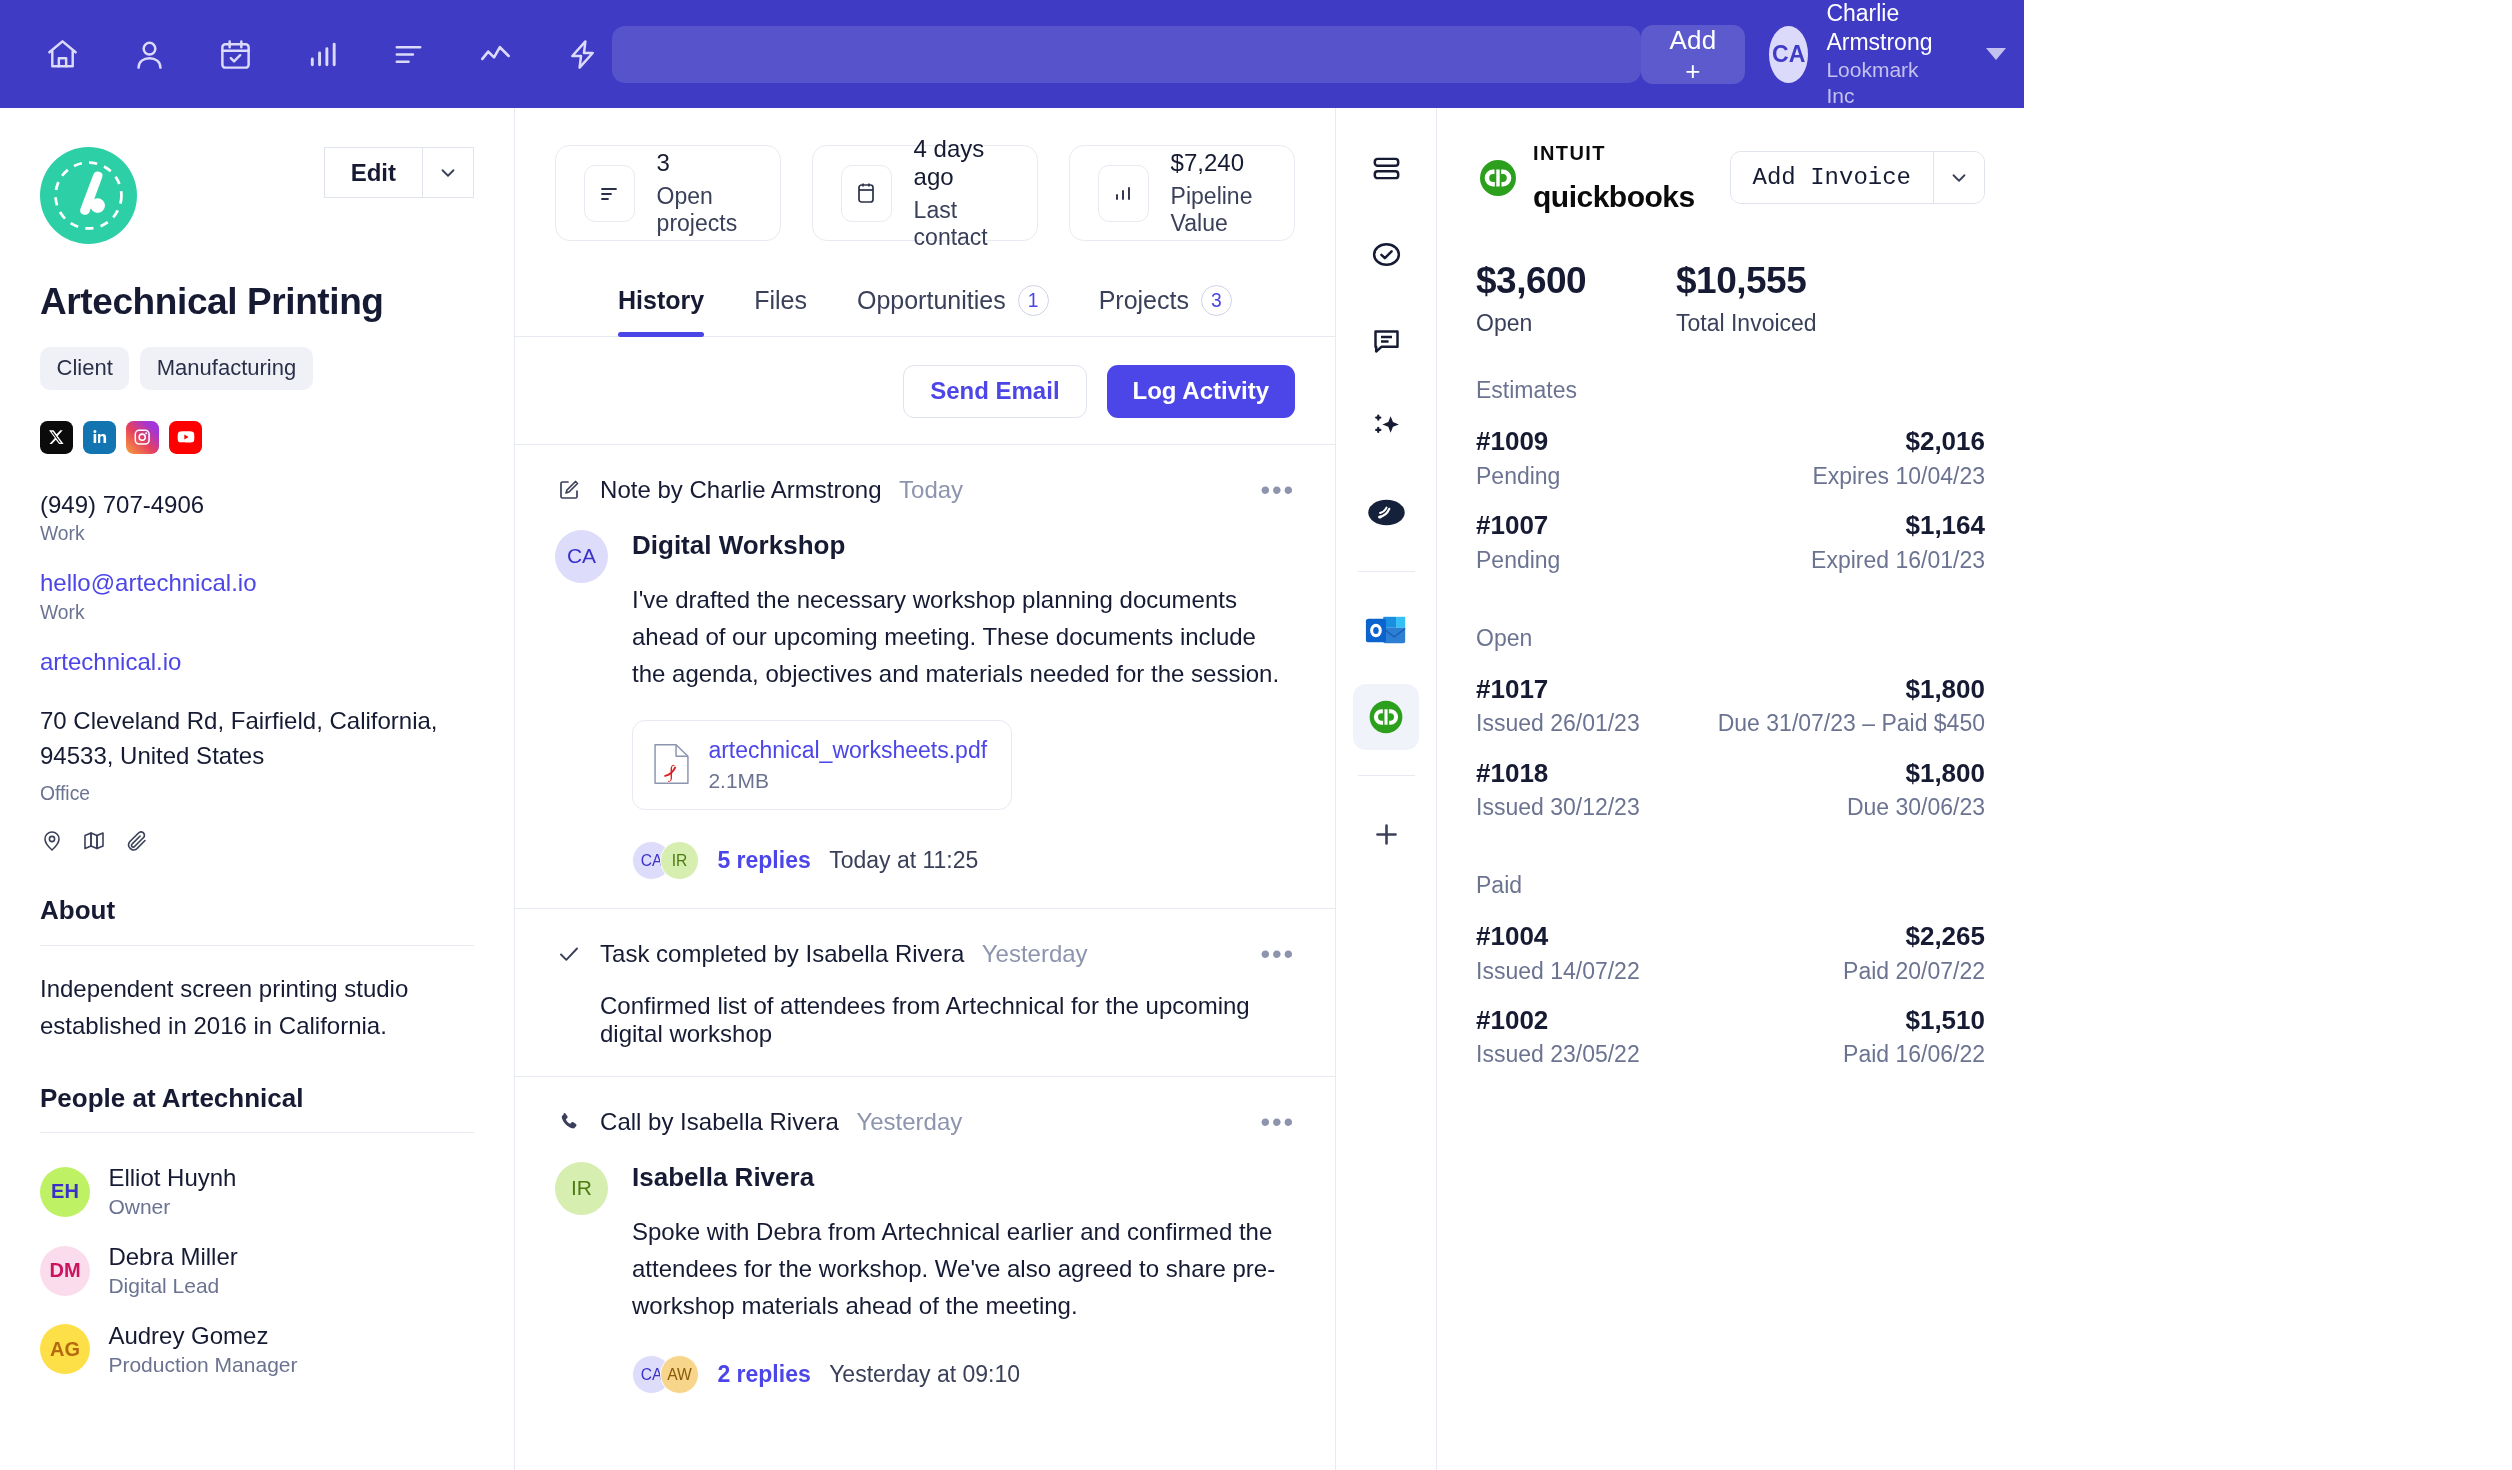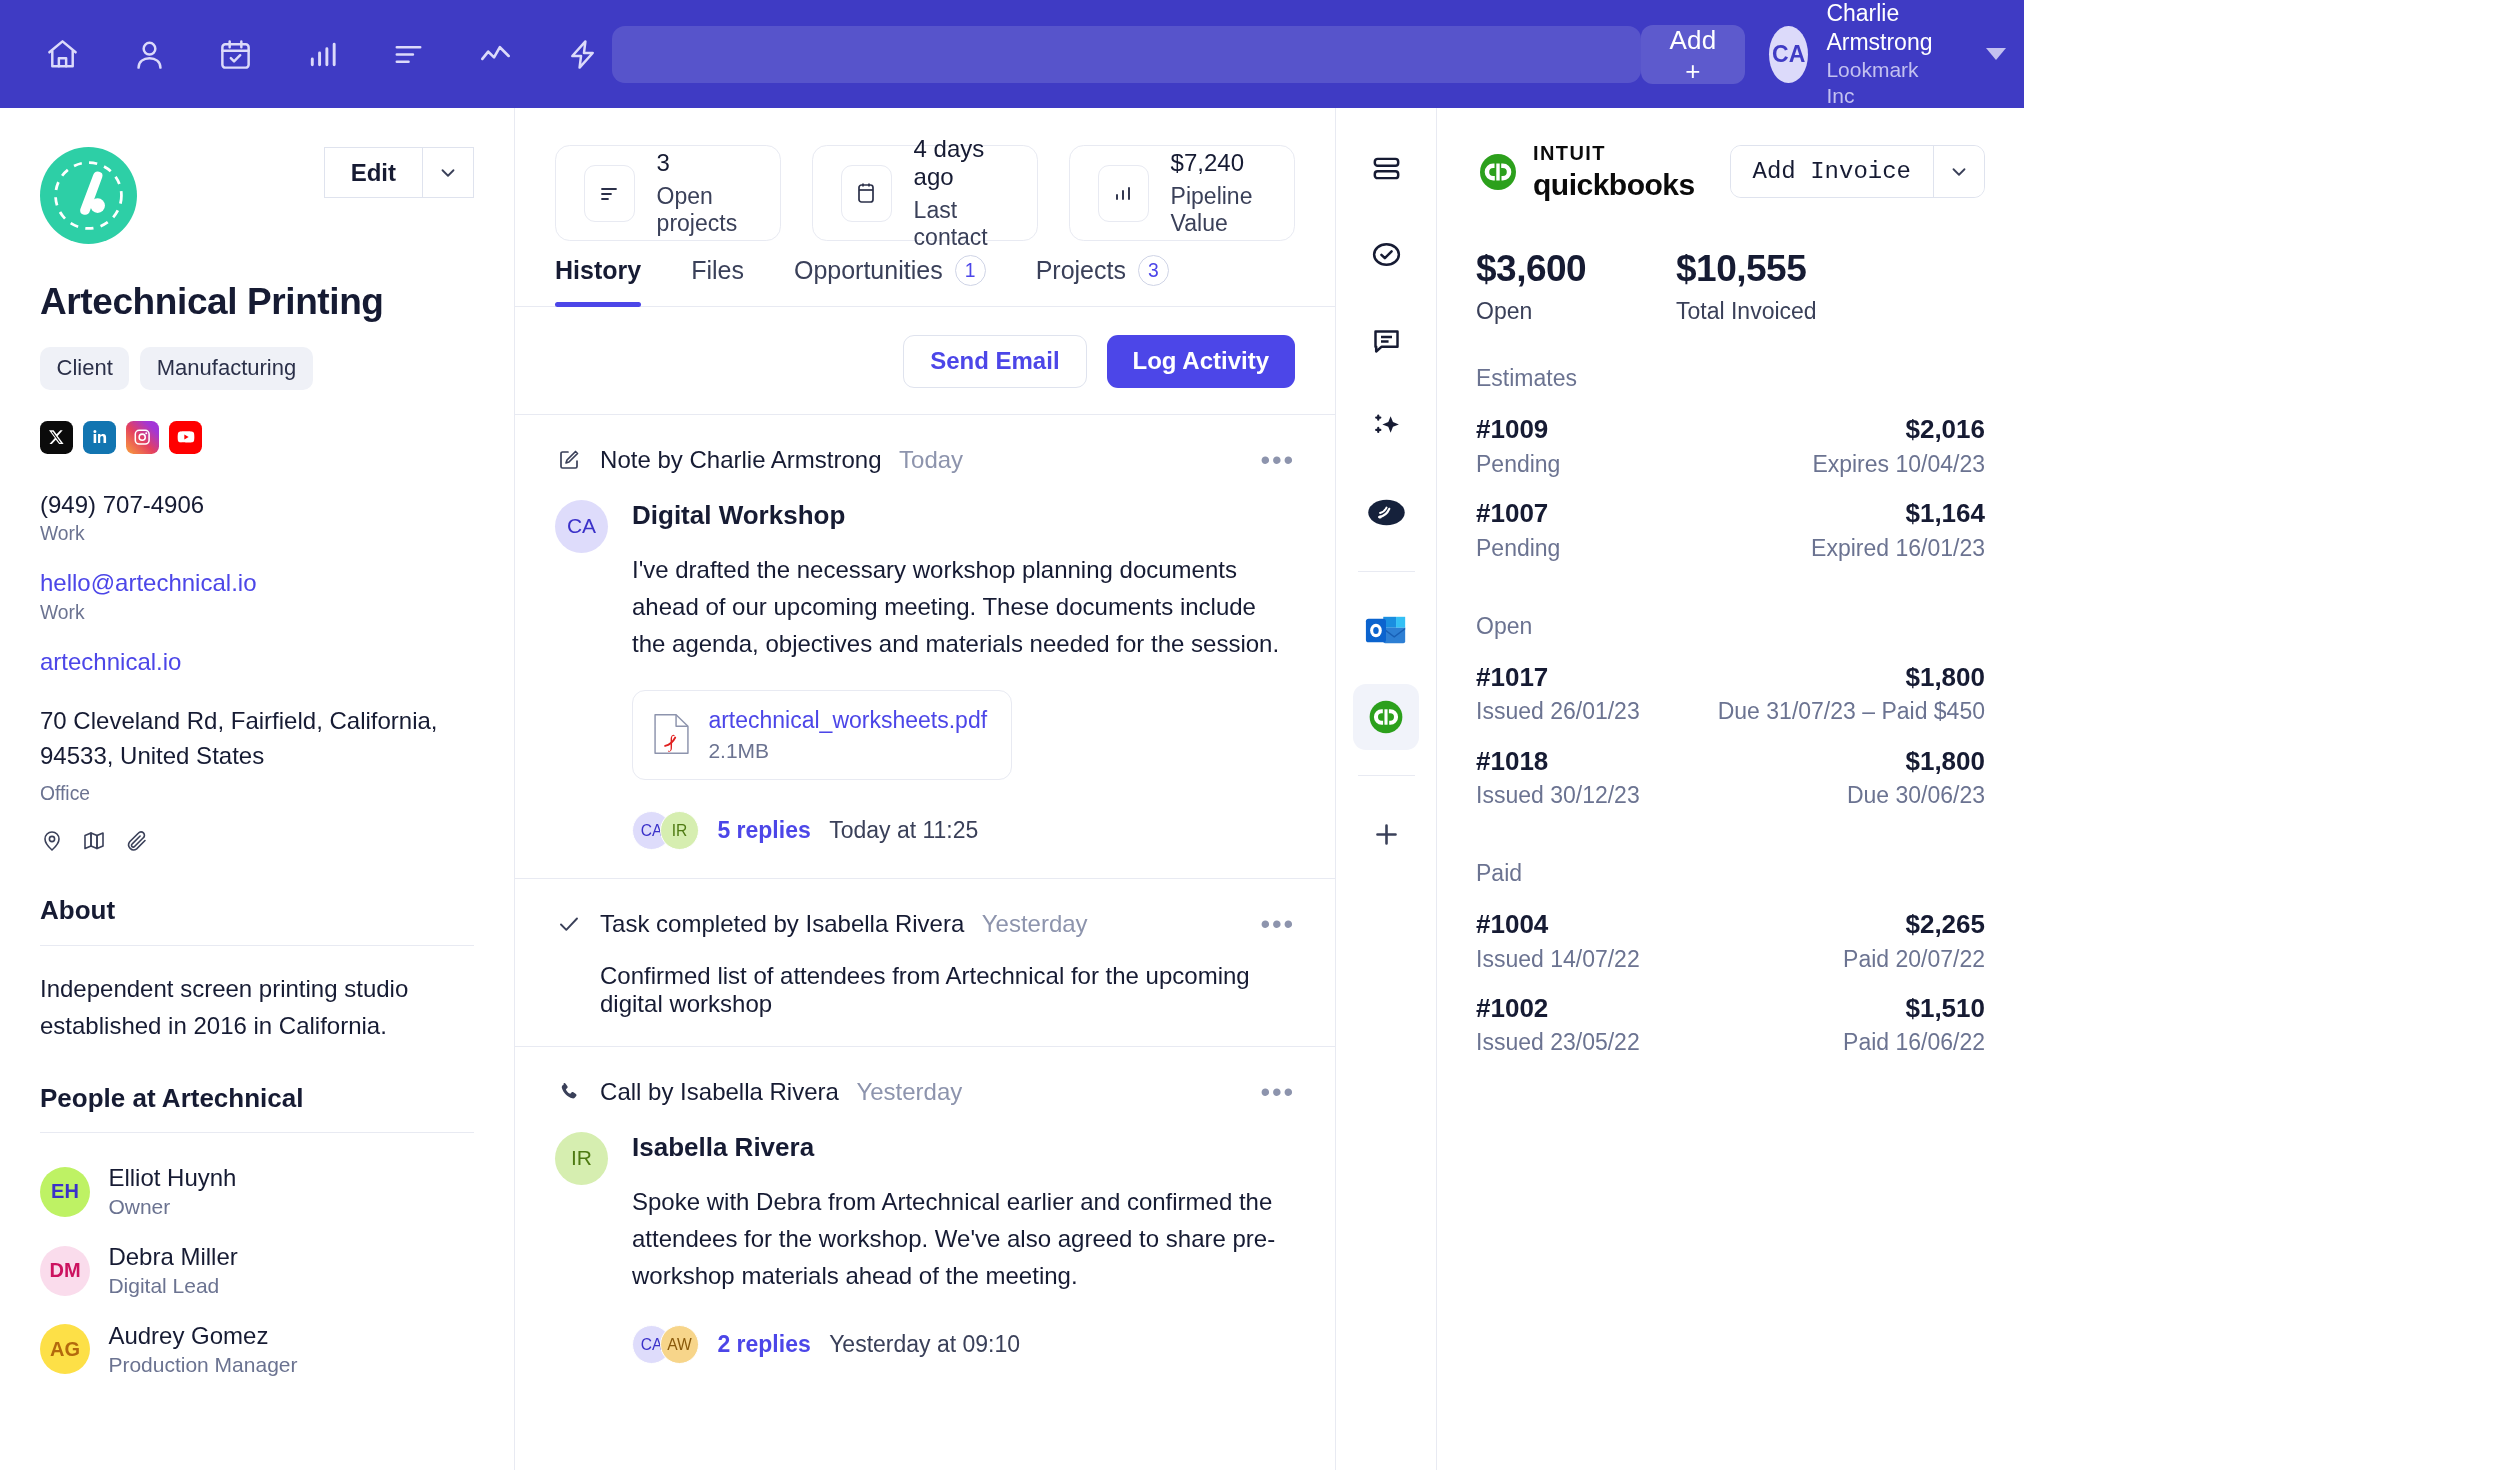--- a/index.html
+++ b/index.html
@@ -107,21 +107,21 @@
     flex:1; border:0.9px solid #e8eaf2; border-radius:14.7px; height:96px;
     display:flex; align-items:center; gap:22px; padding:0 27.6px; cursor:pointer;
   }
   .stat-ico {
     width:51px;height:57px;border:0.9px solid #e8eaf2;border-radius:11px;
     display:flex;align-items:center;justify-content:center; flex:0 0 51px;
   }
   .stat-val { font-size:24px; color:#161b33; }
   .stat-lab { font-size:23px; color:#3a4059; margin-top:6.4px; }
 
-  .tabs { display:flex; gap:50px; padding:0 40px; margin-top:14px; position:relative; }
+  .tabs { display:flex; gap:50px; padding:0 40px; margin-top:44px; position:relative;justify-content:center; }
   .tab { padding-bottom:20px; font-size:25px; color:#3a4059; cursor:pointer; display:flex; align-items:center; gap:12px; position:relative; }
   .tab.active { color:#161b33; font-weight:bold; }
   .tab.active::after { content:""; position:absolute; left:0; right:0; bottom:-0.9px; height:4.6px; background:#4c46e8; border-radius:2.8px; }
   .badge {
     width:31px;height:31px;border-radius:50%;border:0.9px solid #cfd4e6;
     display:flex;align-items:center;justify-content:center;font-size:19.3px;color:#4c46e8;font-weight:normal;
   }
   .tabs-rule { border-bottom:0.9px solid #e8eaf2; }
 
   .actions { display:flex; justify-content:flex-end; gap:20px; padding:27.6px 40px 26px 40px; }
@@ -175,21 +175,21 @@
   }
   .rail-btn.sel { background:#f1f3fa; }
   .rail-sep { width:57px; border-bottom:0.9px solid #e8eaf2; margin:5.5px 0; }
 
   
   .right { width:587px; flex:0 0 587px; padding:35px 39px 0 39px; overflow:hidden; }
   .qb-head { display:flex; align-items:center; justify-content:space-between; }
   .qb-logo { display:flex; align-items:center; gap:13px; }
   .qb-words { line-height:1.0; }
   .qb-intuit { font-size:20px; font-weight:bold; letter-spacing:1.4px; color:#0b0b0b; }
-  .qb-name { font-size:30px; font-weight:bold; color:#0b0b0b; letter-spacing:-0.5px; margin-top:7px;}
+  .qb-name { font-size:30px; font-weight:bold; color:#0b0b0b; letter-spacing:-0.5px; margin-top:19px;}
   .inv-group { display:flex; border:0.9px solid #dfe3ee; border-radius:11px; overflow:hidden; height:53px; }
   .inv-btn { padding:0 22px; background:#fff; border:none; font-size:24px; font-family:Liberation Mono, monospace; color:#161b33; cursor:pointer;text-align:center; }
   .inv-caret { width:51px;background:#fff;border:none;border-left:0.9px solid #dfe3ee;display:flex;align-items:center;justify-content:center;cursor:pointer;}
 
   .totals { display:flex; gap:0; margin-top:48px; }
   .total { width:200px; }
   .t-val { font-size:37px; font-weight:bold; letter-spacing:-0.5px; }
   .t-lab { font-size:23px; color:#3a4059; margin-top:8.3px; }
 
   .inv-section { margin-top:40px; }

